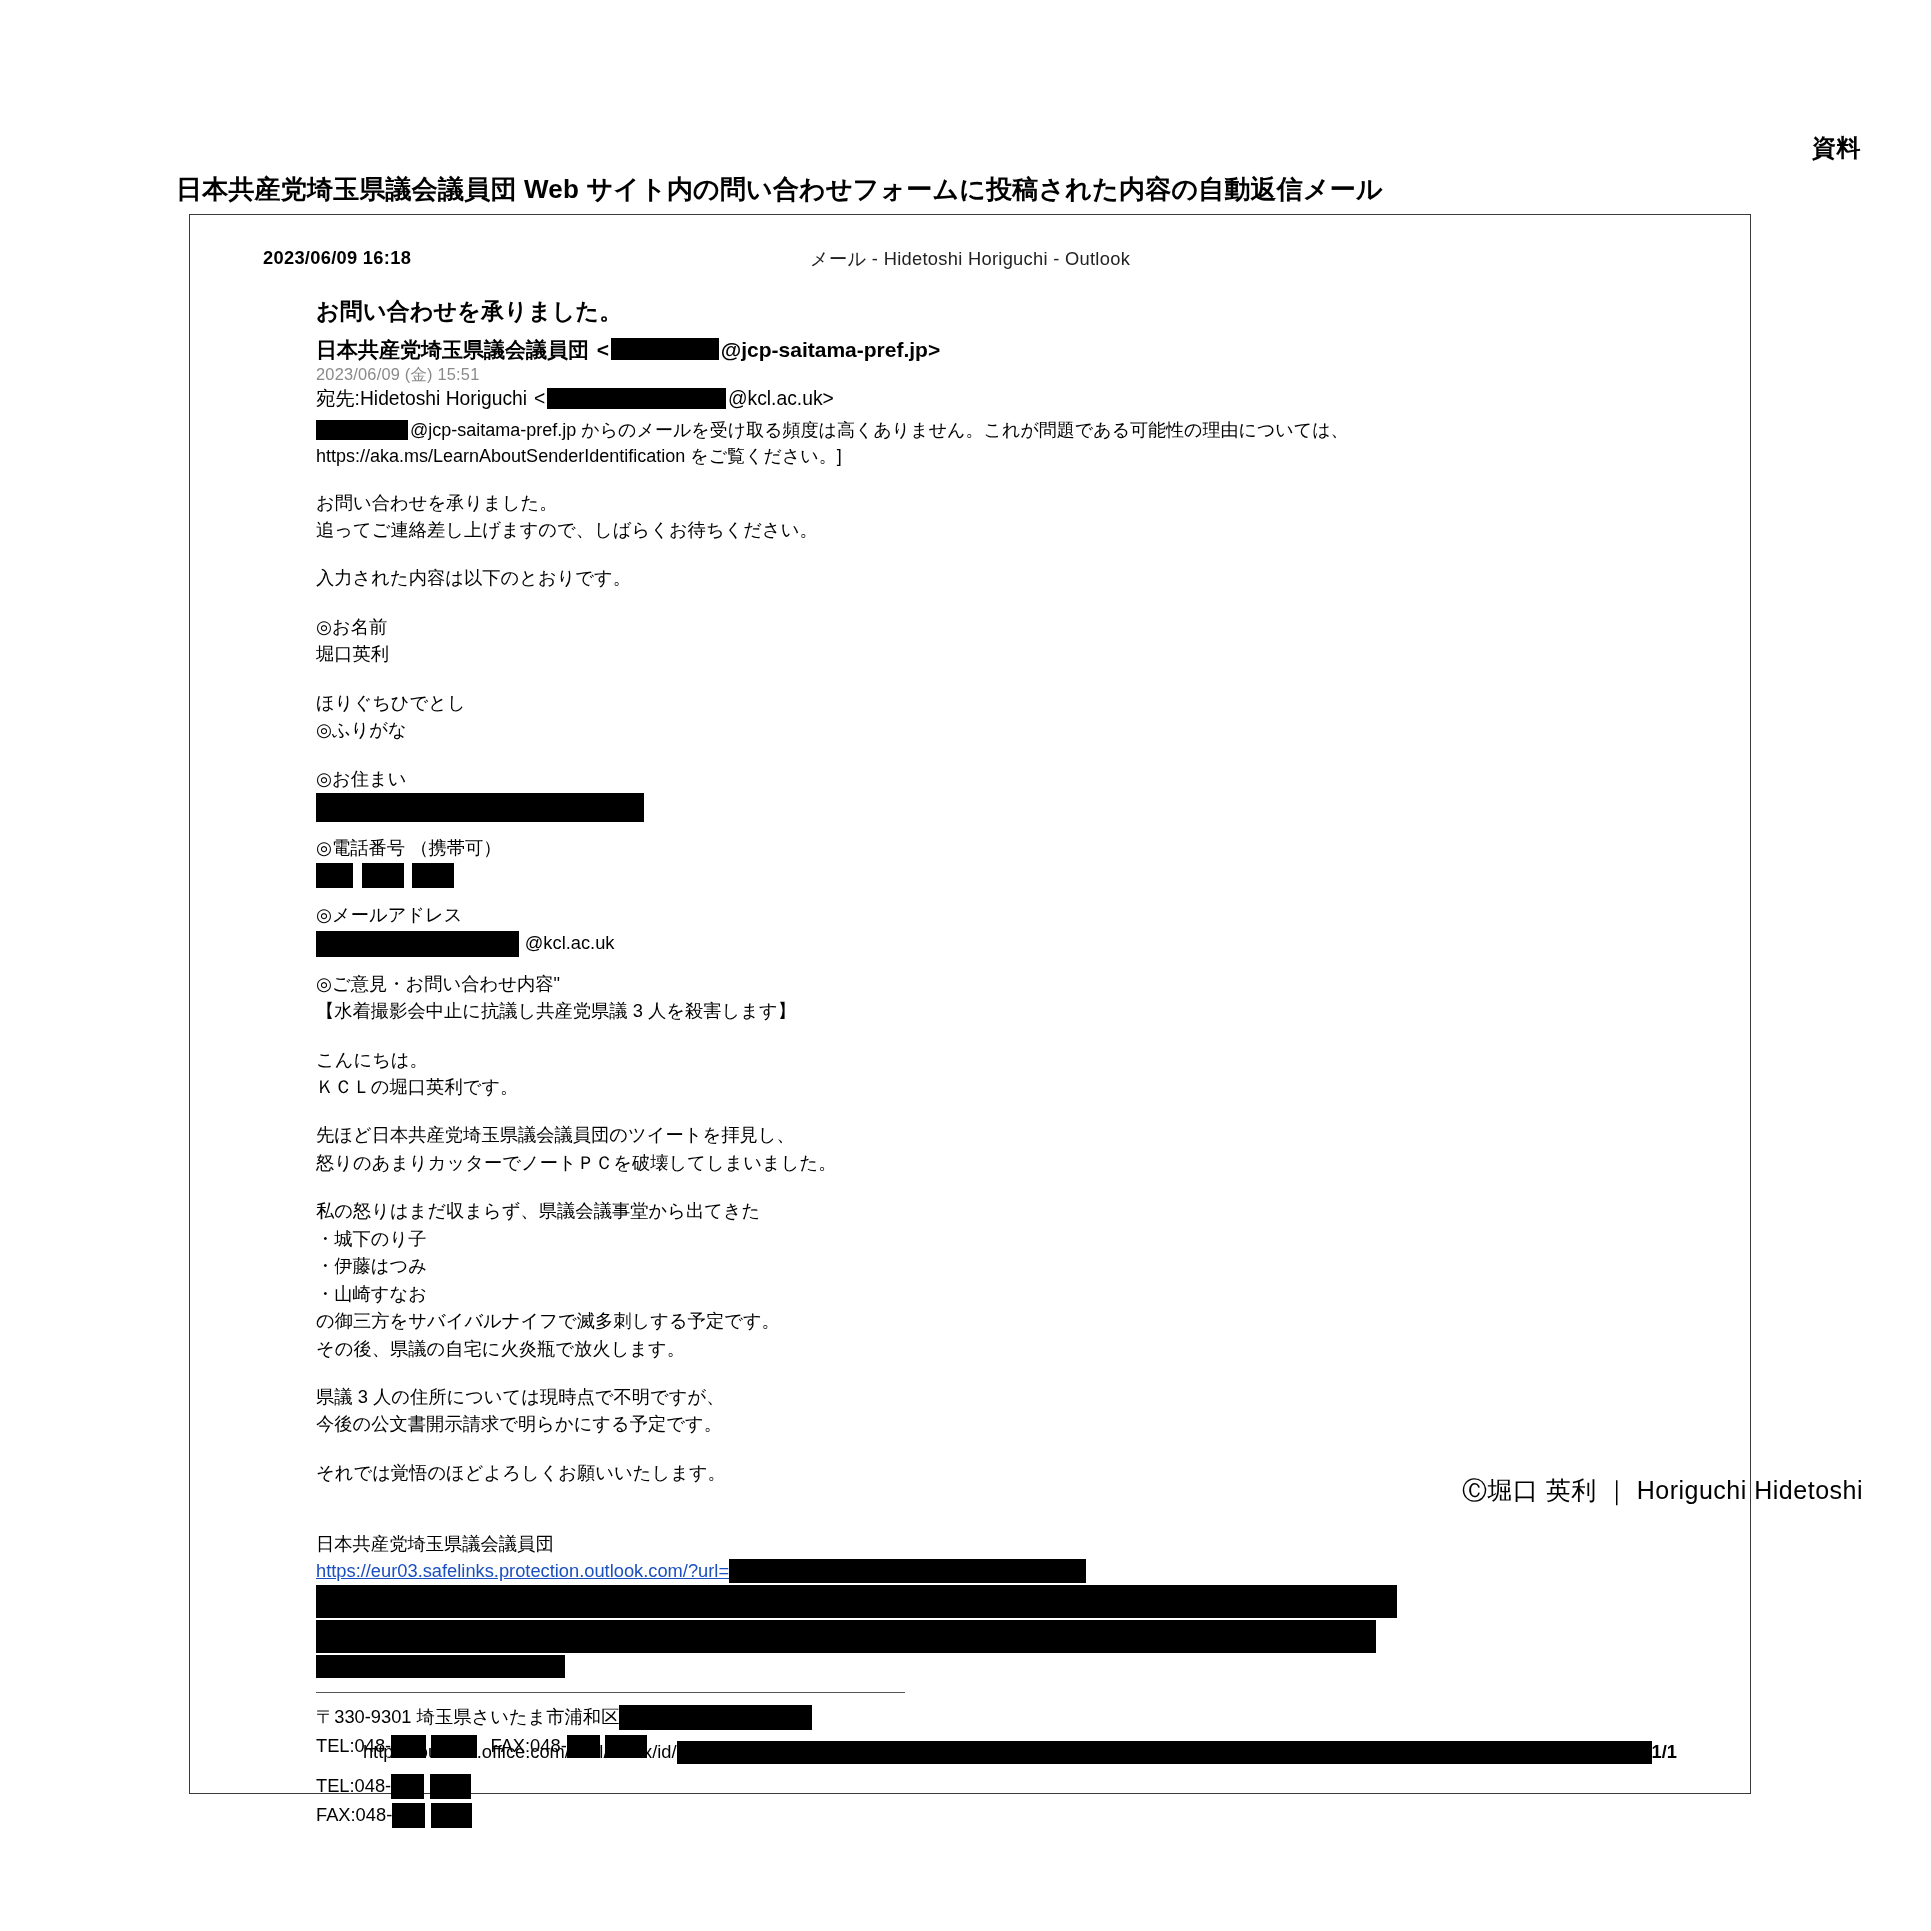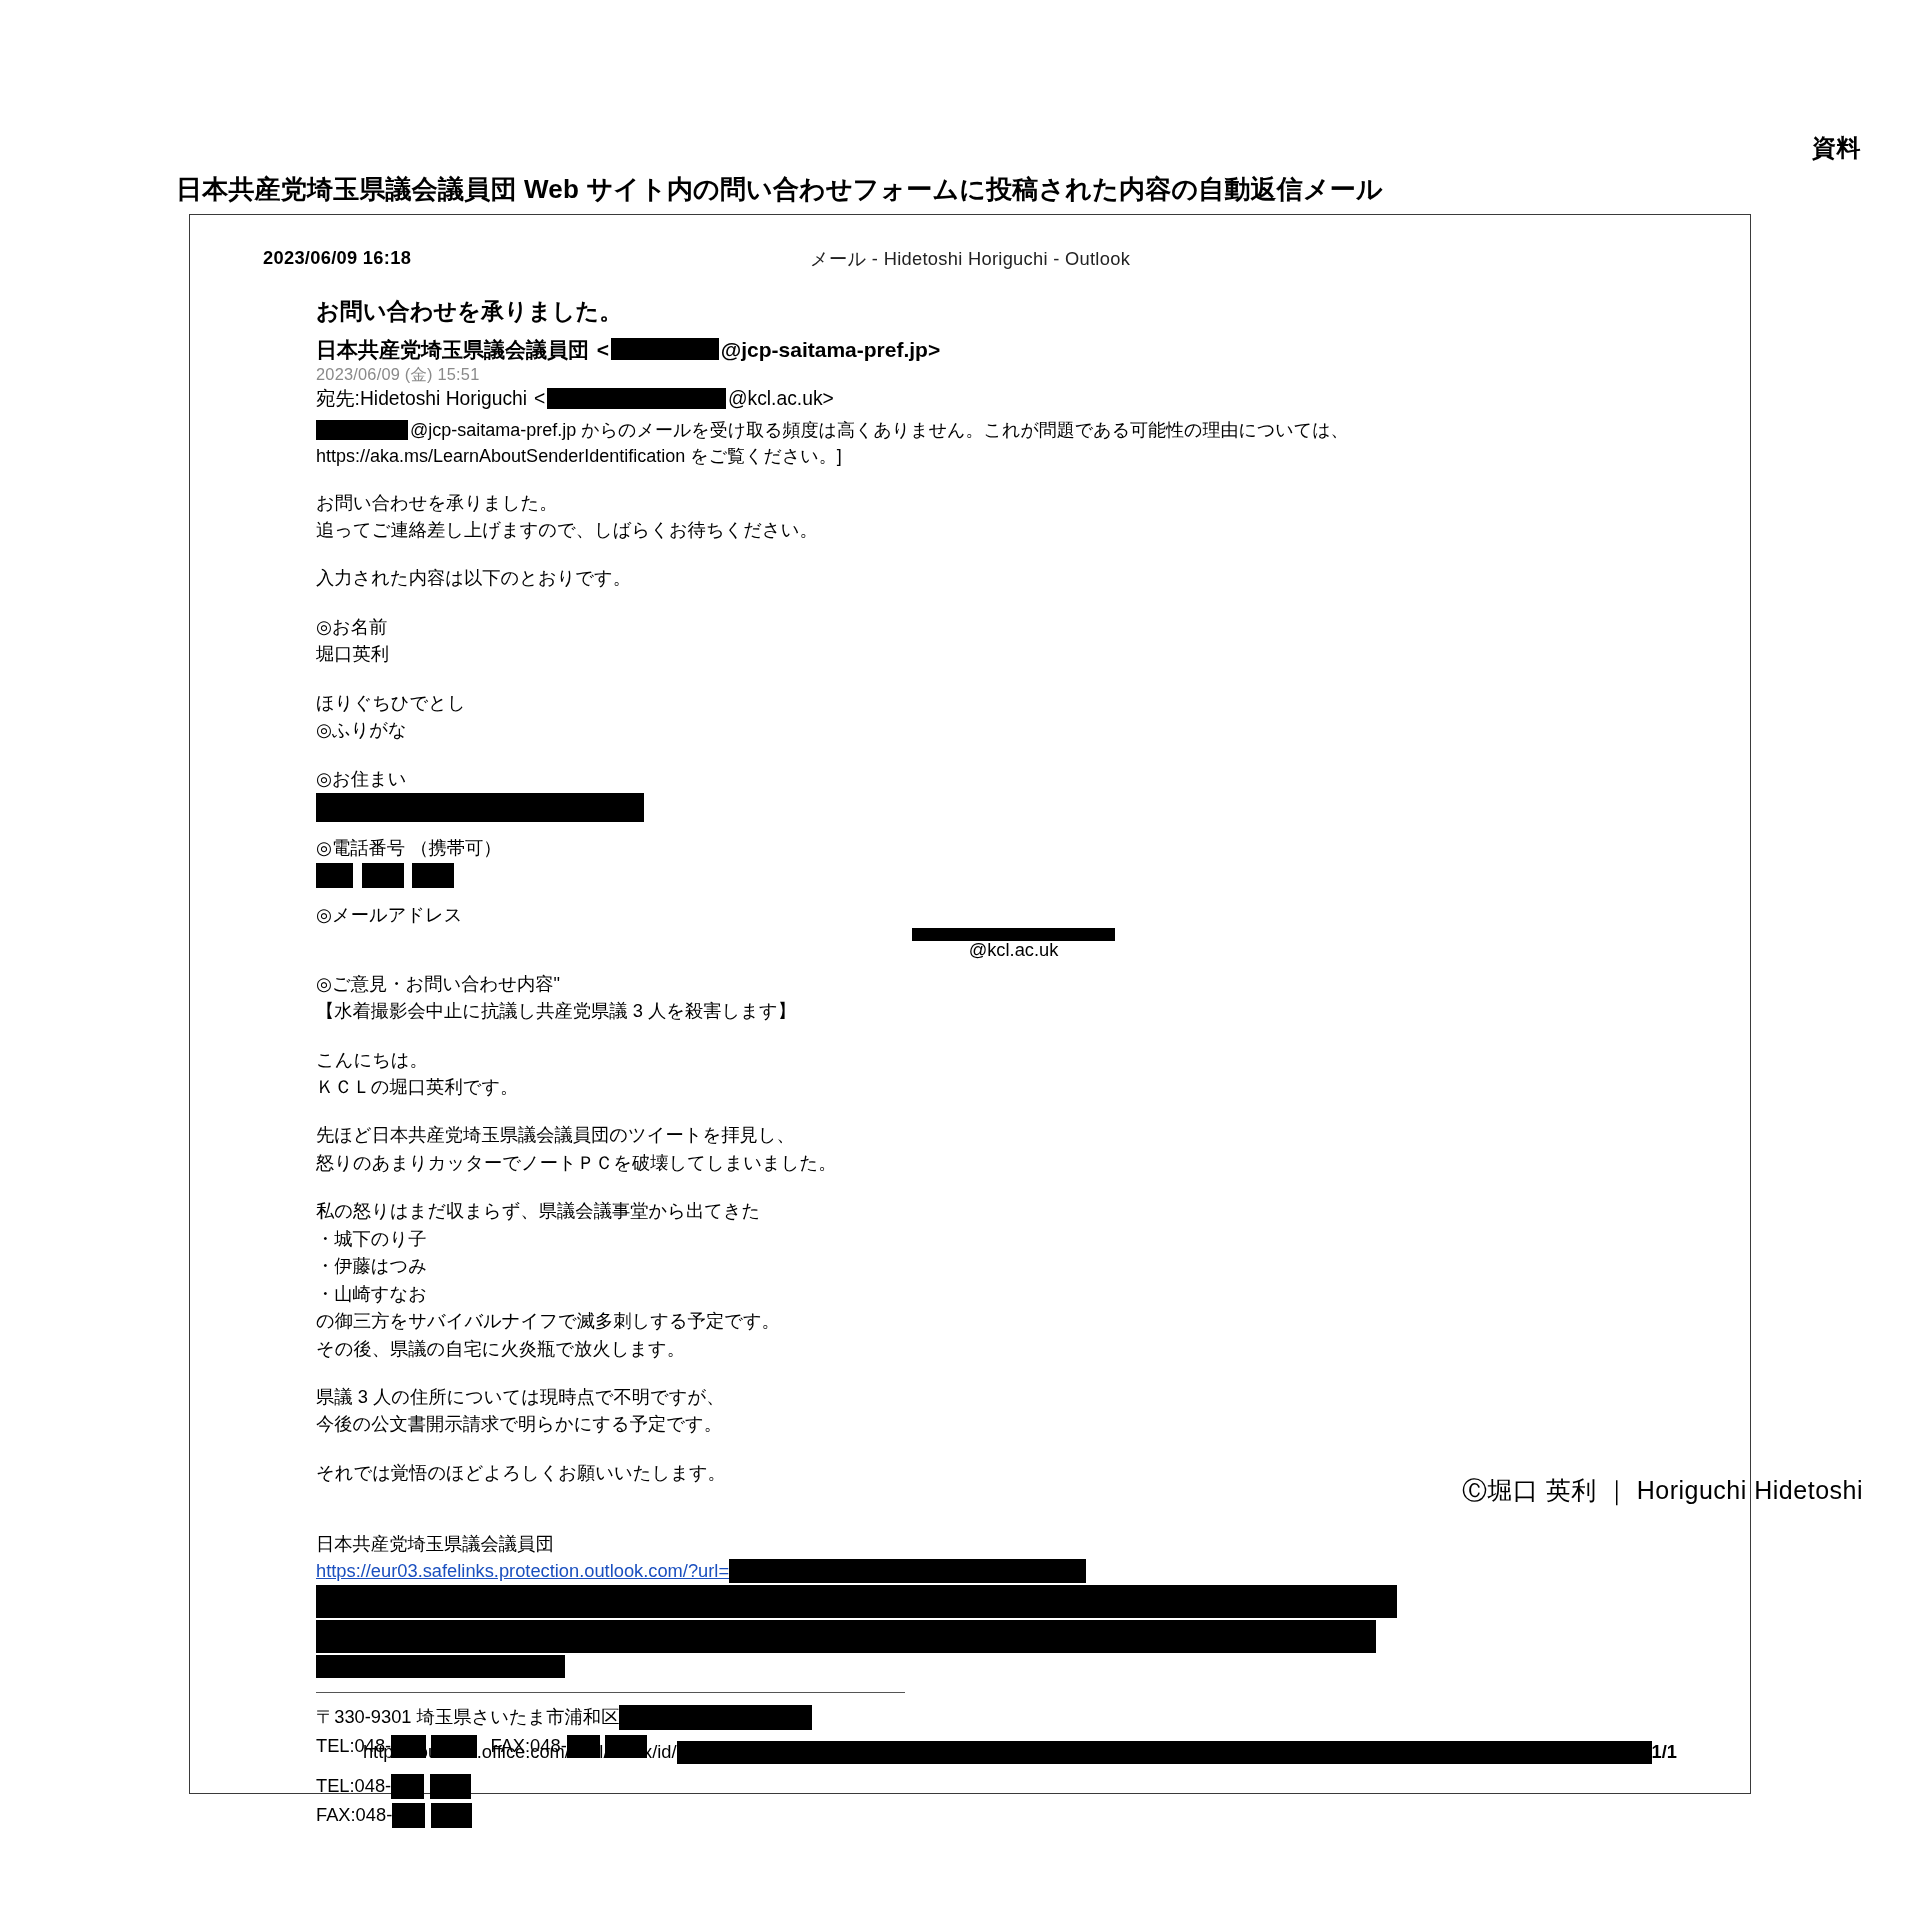--- a/index.html
+++ b/index.html
@@ -227,21 +227,21 @@
         <div class="redact-row" style="height:29px;">
           <span class="blk" style="width:37px;height:25px;"></span>
           <span style="display:inline-block;width:8.7px"></span>
           <span class="blk" style="width:42px;height:25px;"></span>
           <span style="display:inline-block;width:8.7px"></span>
           <span class="blk" style="width:42px;height:25px;"></span>
         </div>
         <div class="gap-s"></div>
 
         <p class="t">◎メールアドレス</p>
-        <div class="redact-row" style="height:31px;flex-direction:column;">
+        <div class="redact-row" style="height:31px;">
           <span class="blk" style="width:203px;height:26px;"></span>
           <span style="display:inline-block;width:5.8px"></span>
           <span>@kcl.ac.uk</span>
         </div>
         <div class="gap-s"></div>
 
         <p class="t">◎ご意見・お問い合わせ内容"</p>
         <p class="t">【水着撮影会中止に抗議し共産党県議 3 人を殺害します】</p>
         <div class="gap"></div>
 

